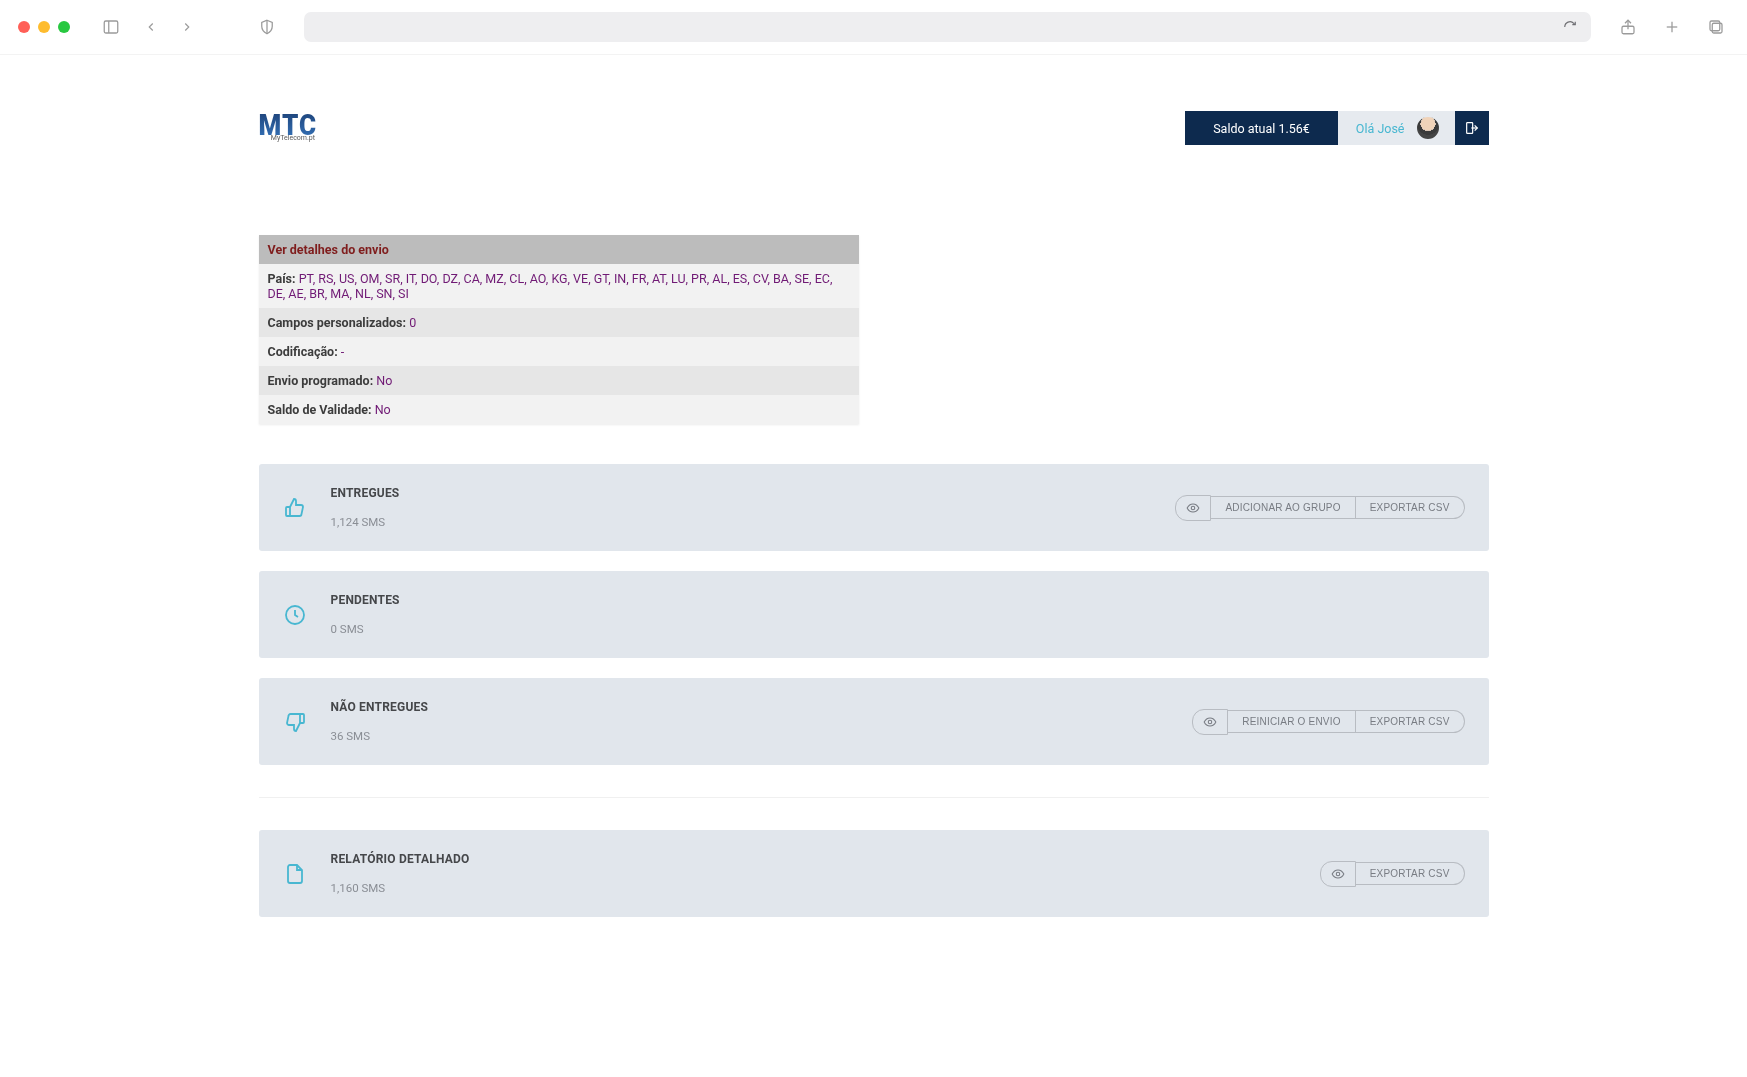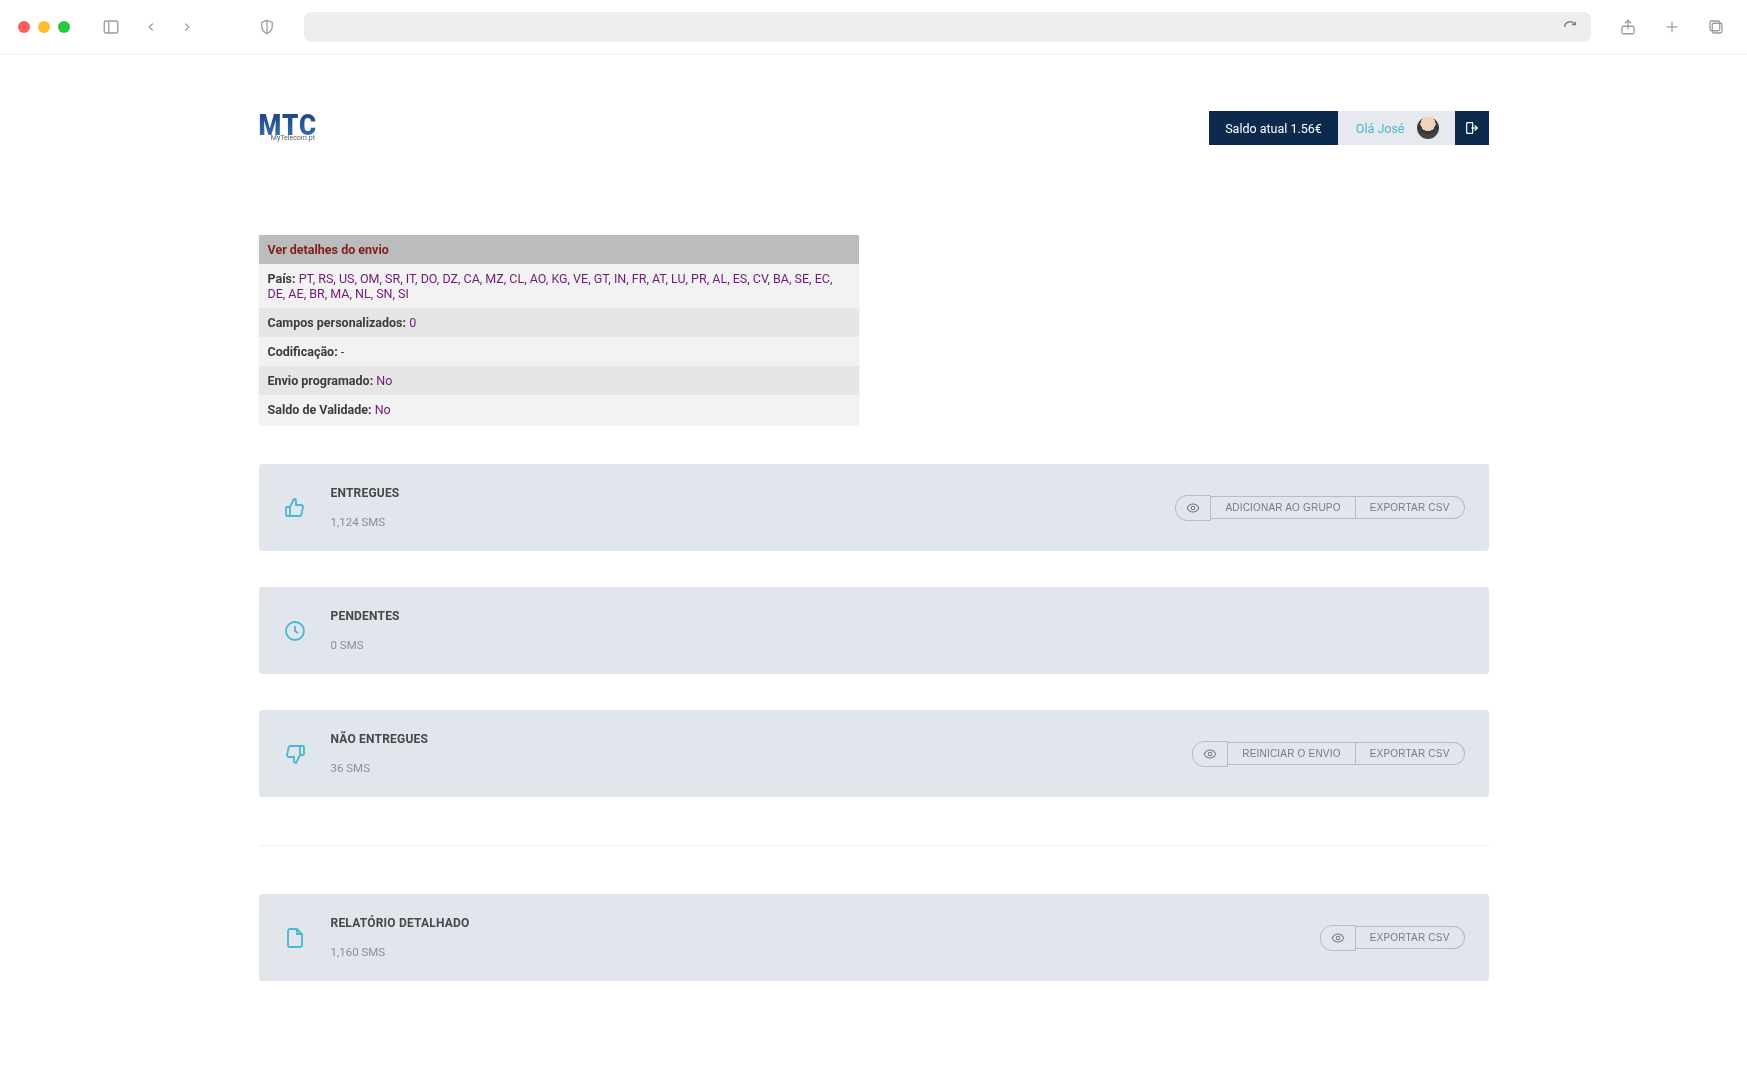--- a/index.html
+++ b/index.html
@@ -64,21 +64,21 @@
     font-size:26px;
     letter-spacing:1px;
     background:linear-gradient(180deg,#1f467e 0%,#3470b5 100%);
     -webkit-background-clip:text;background-clip:text;
     color:transparent;
     transform:scaleY(1.15);
     display:block;
   }
   .logo .sub{font-size:7px;color:#5b5b5b;margin-right:2px;}
   .acct{display:flex;align-items:stretch;height:34px;font-size:12.5px;}
-  .balance{background:var(--navy);color:#fff;display:flex;align-items:center;padding:0 16px;}
+  .balance{background:var(--navy);color:#fff;display:flex;align-items:center;padding:0 28px;}
   .hello{background:var(--grey-bg);color:var(--teal);display:flex;align-items:center;gap:10px;padding:0 14px 0 18px;}
   .avatar{width:26px;height:26px;border-radius:50%;background:radial-gradient(circle at 50% 30%, #f0d3b9 0 36%, #d8c4b4 36% 40%, #3a3a3a 40% 58%, #444 60%);border:2px solid #e6eaef;}
   .logout-btn{background:var(--navy);color:#fff;display:flex;align-items:center;justify-content:center;width:34px;}
   .logout-btn svg{width:16px;height:16px;}
 
   
   .details{
     margin-top:90px;
     width:600px;
     box-shadow:0 1px 2px rgba(0,0,0,0.08);
@@ -86,21 +86,21 @@
     color:#333;
   }
   .details .row{padding:7px 9px;}
   .details .hdr{background:var(--grey-header);font-weight:700;color:#7f1d1d;}
   .details .row:nth-child(even):not(.hdr){background:var(--grey-row-alt);}
   .details .row:nth-child(odd):not(.hdr){background:var(--grey-row);}
   .details .k{font-weight:700;color:#3c3c3c;}
   .details .v{font-weight:400;color:#701a75;}
 
   
-  .cards{margin-top:40px;display:flex;flex-direction:column;gap:36px;}
+  .cards{margin-top:40px;display:flex;flex-direction:column;gap:20px;}
   .card{
     background:var(--grey-panel);
     border-radius:3px;
     padding:22px 24px;
     display:flex;align-items:center;justify-content:space-between;
     position:relative;
   }
   .card-left{display:flex;align-items:center;gap:24px;}
   .ic{width:24px;height:24px;color:var(--teal);flex-shrink:0;}
   .ic svg{width:100%;height:100%;}

